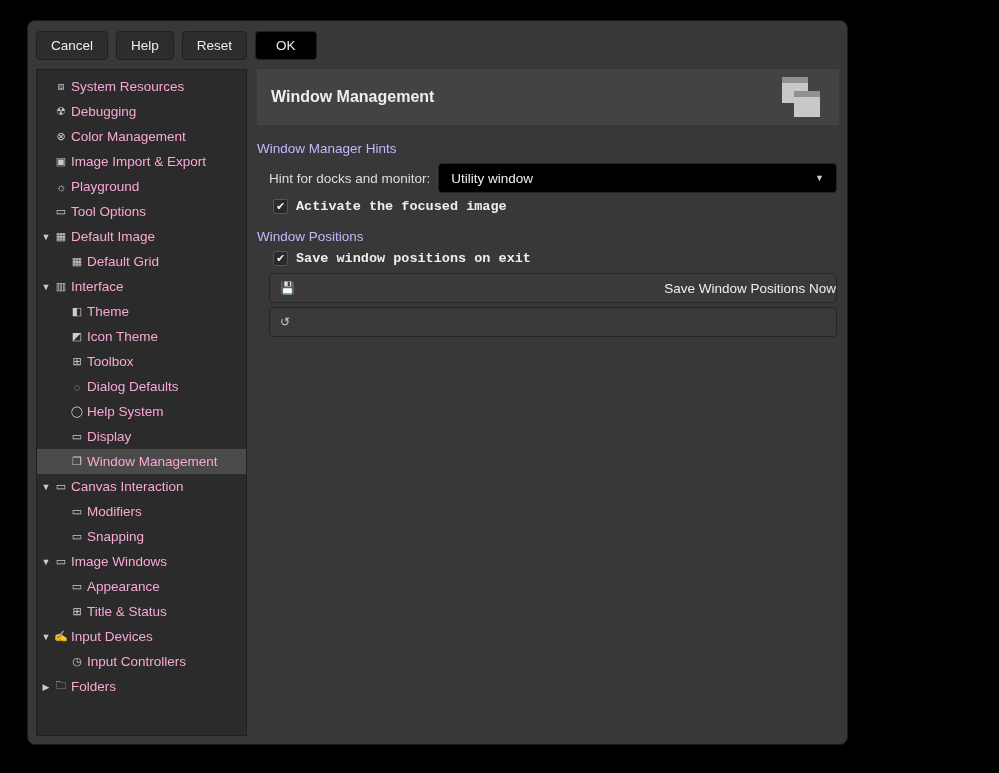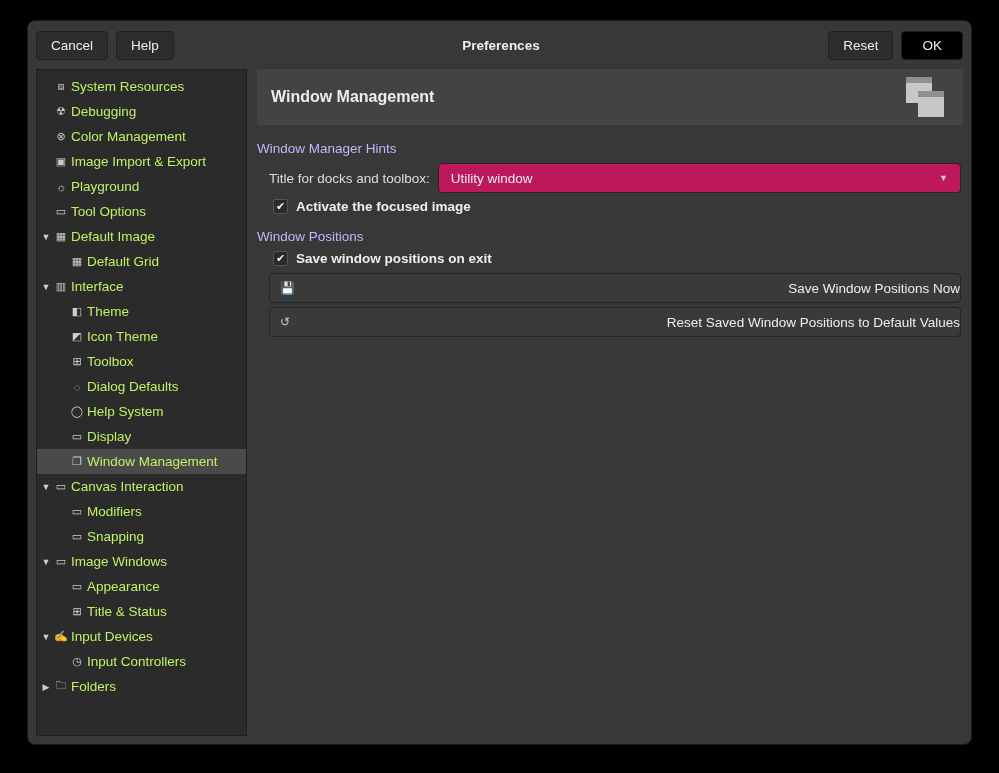--- a/index.html
+++ b/index.html
@@ -9,21 +9,21 @@
     font-size: 13.5px;
     color: #eee;
     width: 999px;
     height: 773px;
     overflow: hidden;
   }
   .dialog {
     position: absolute;
     left: 27px;
     top: 20px;
-    width: 945px;
+    width: 821px;
     height: 725px;
     background: #383838;
     border-radius: 8px;
     border: 1px solid #1b1b1b;
     display: flex;
     flex-direction: column;
   }
   .titlebar {
     height: 48px;
     display: flex;
@@ -83,21 +83,21 @@
   .tree-icon {
     width: 16px;
     height: 16px;
     display: inline-flex;
     align-items: center;
     justify-content: center;
     margin-right: 2px;
     font-size: 11px;
     color: #ccc;
   }
-  .tree-label { color: #bef264; }
+  .tree-label { color: #f9a8d4; }
   .indent-0 { padding-left: 16px; }
   .indent-0.has-exp { padding-left: 2px; }
   .indent-1 { padding-left: 32px; }
   .content {
     flex: 1;
     display: flex;
     flex-direction: column;
     overflow: hidden;
   }
   .header-banner {
@@ -127,21 +127,21 @@
   }
   .row {
     display: flex;
     align-items: center;
     padding: 3px 0 3px 12px;
     gap: 8px;
   }
   .row-label { color: #ddd; }
   .dropdown {
     flex: 1;
-    background: #be185d;
+    background: #000000;
     border: 1px solid #252525;
     border-radius: 4px;
     height: 30px;
     display: flex;
     align-items: center;
     padding: 0 12px;
     cursor: pointer;
     justify-content: space-between;
   }
   .dropdown-arrow { font-size: 9px; color: #ccc; }
@@ -158,21 +158,21 @@
     border: 1px solid #555;
     border-radius: 2px;
     display: flex;
     align-items: center;
     justify-content: center;
     font-size: 11px;
     color: #eee;
     cursor: pointer;
   }
   .checkbox.checked::after { content: "✔"; }
-  .cb-label { cursor: pointer; }
+  .cb-label { cursor: pointer; font-family: Liberation Mono, monospace; }
   .cb-label.bold { font-weight: 600; }
   .action-btn {
     background: #3a3a3a;
     border: 1px solid #252525;
     border-radius: 4px;
     height: 30px;
     display: flex;
     align-items: center;
     margin: 4px 0 4px 12px;
     cursor: pointer;
@@ -190,21 +190,20 @@
   }
   .content-inner { padding: 0 2px 0 0; }
 </style>
 </head>
 <body>
 
 <div class="dialog">
   <div class="titlebar">
     <button class="tb-btn">Cancel</button>
     <button class="tb-btn">Help</button>
-    <div class="tb-title">Preferences</div>
     <button class="tb-btn">Reset</button>
     <button class="tb-btn primary">OK</button>
   </div>
 
   <div class="body">
     <div class="sidebar" id="sidebar">
         <div class="tree-item indent-0">
           <span class="tree-icon">⧈</span>
           <span class="tree-label">System Resources</span>
         </div>
@@ -321,21 +320,21 @@
             <rect x="6" y="4" width="26" height="6" fill="#909090"></rect>
             <rect x="18" y="18" width="26" height="26" fill="#c8c8c8"></rect>
             <rect x="18" y="18" width="26" height="6" fill="#909090"></rect>
           </svg>
         </div>
       </div>
 
       <div class="content-inner">
         <div class="section-label">Window Manager Hints</div>
         <div class="row">
-          <span class="row-label">Title for docks and toolbox:</span>
+          <span class="row-label">Hint for docks and monitor:</span>
           <div class="dropdown">
             <span>Utility window</span>
             <span class="dropdown-arrow">▼</span>
           </div>
         </div>
 
         <div class="checkbox-row">
           <span class="checkbox checked"></span>
           <span class="cb-label bold">Activate the focused image</span>
         </div>
@@ -345,18 +344,17 @@
           <span class="checkbox checked"></span>
           <span class="cb-label bold">Save window positions on exit</span>
         </div>
 
         <div class="action-btn">
           <span class="action-btn-icon">💾</span>
           <span class="action-btn-label">Save Window Positions Now</span>
         </div>
         <div class="action-btn">
           <span class="action-btn-icon">↺</span>
-          <span class="action-btn-label">Reset Saved Window Positions to Default Values</span>
         </div>
       </div>
     </div>
   </div>
 </div>
 
 </body></html>

